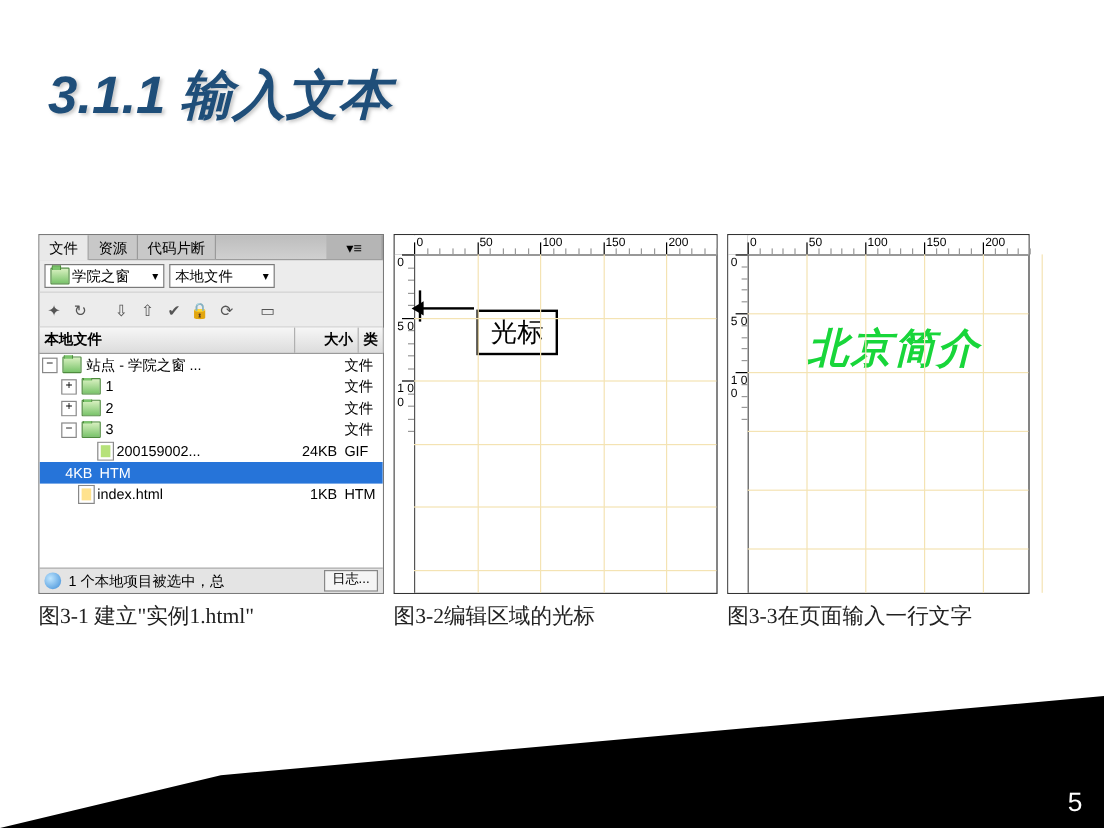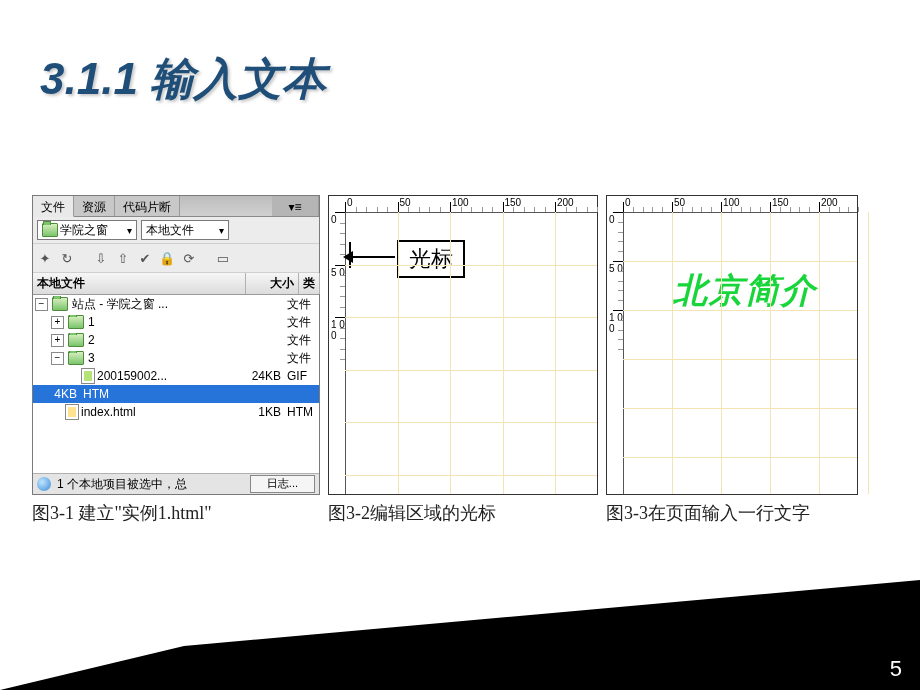--- a/index.html
+++ b/index.html
@@ -102,42 +102,42 @@
   .cell-name{flex:0 0 204px;display:flex;align-items:center;gap:2px;white-space:nowrap;overflow:hidden;}
   .cell-size{flex:0 0 44px;text-align:right;padding-right:4px;}
   .cell-type{flex:1 1 auto;padding-left:2px;}
   .twisty{width:11px;height:11px;border:1px solid #888;background:#fff;color:#000;font-size:10px;line-height:9px;text-align:center;margin:0 2px;}
   .pad{display:inline-block;width:14px;}
   .doc-ico{width:12px;height:14px;border:1px solid #888;background:#fff;display:inline-block;position:relative;}
   .doc-ico.g::after{content:"";position:absolute;inset:2px;background:#b6e27a;}
   .doc-ico.h::after{content:"";position:absolute;inset:2px;background:#ffe28e;}
   .status{height:20px;border-top:1px solid #b0b0b0;display:flex;align-items:center;gap:6px;padding:0 4px;background:#e4e4e4;}
   .status .globe{width:14px;height:14px;border-radius:50%;background:radial-gradient(circle at 5px 5px,#bfe6ff,#3c8bd6);}
-  .log-btn{margin-left:auto;border:1px solid #888;background:#f5f5f5;padding:0 16px;font-size:11px;height:16px;line-height:14px;}
+  .log-btn{margin-left:auto;border:1px solid #888;background:#f5f5f5;padding:0 6px;font-size:11px;height:16px;line-height:14px;}
   
   .editarea {
     border:1px solid #333;background:#fff;position:relative;
     height:298px;
   }
   .ea2{width:268px;}
   .ea3{width:250px;}
   .ruler-h{position:absolute;top:0;left:16px;right:0;height:16px;border-bottom:1px solid #555;background:#fff;}
   .ruler-v{position:absolute;top:16px;left:0;width:16px;bottom:0;border-right:1px solid #555;background:#fff;}
   .corner{position:absolute;top:0;left:0;width:16px;height:16px;border-right:1px solid #555;border-bottom:1px solid #555;background:#fff;}
   .canvas{position:absolute;top:16px;left:16px;right:0;bottom:0;}
   .gridline-v{position:absolute;top:0;bottom:0;border-left:1px solid #f4e3b3;}
   .gridline-h{position:absolute;left:0;right:0;border-top:1px solid #f4e3b3;}
   .tick{position:absolute;font-size:10px;color:#000;top:1px;}
   .tickv{position:absolute;font-size:10px;color:#000;left:2px;transform-origin:left top;}
   .majortick{position:absolute;bottom:0;width:1px;height:10px;background:#000;}
   .minortick{position:absolute;bottom:0;width:1px;height:5px;background:#999;}
   .majortick-v{position:absolute;right:0;height:1px;width:10px;background:#000;}
   .minortick-v{position:absolute;right:0;height:1px;width:5px;background:#999;}
   .cursor-box{
-    position:absolute;top:28px;left:52px;border:2px solid #000;padding:2px 10px;font-size:22px;font-family:"SimSun";background:#fff;
+    position:absolute;top:46px;left:52px;border:2px solid #000;padding:2px 10px;font-size:22px;font-family:"SimSun";background:#fff;
   }
   .cursor-arrow{
     position:absolute;top:44px;left:4px;width:46px;height:2px;background:#000;
   }
   .cursor-arrow::before{content:"";position:absolute;left:0;top:-5px;border:6px solid transparent;border-right:10px solid #000;left:-12px;}
   .caret{position:absolute;top:30px;left:4px;width:2px;height:26px;background:#000;}
   .beijing{
     position:absolute;top:56px;left:50px;font-size:34px;color:#18d63a;
     font-family:"STXingkai","KaiTi","SimSun",serif;font-style:italic;font-weight:bold;letter-spacing:2px;white-space:nowrap;
   }

